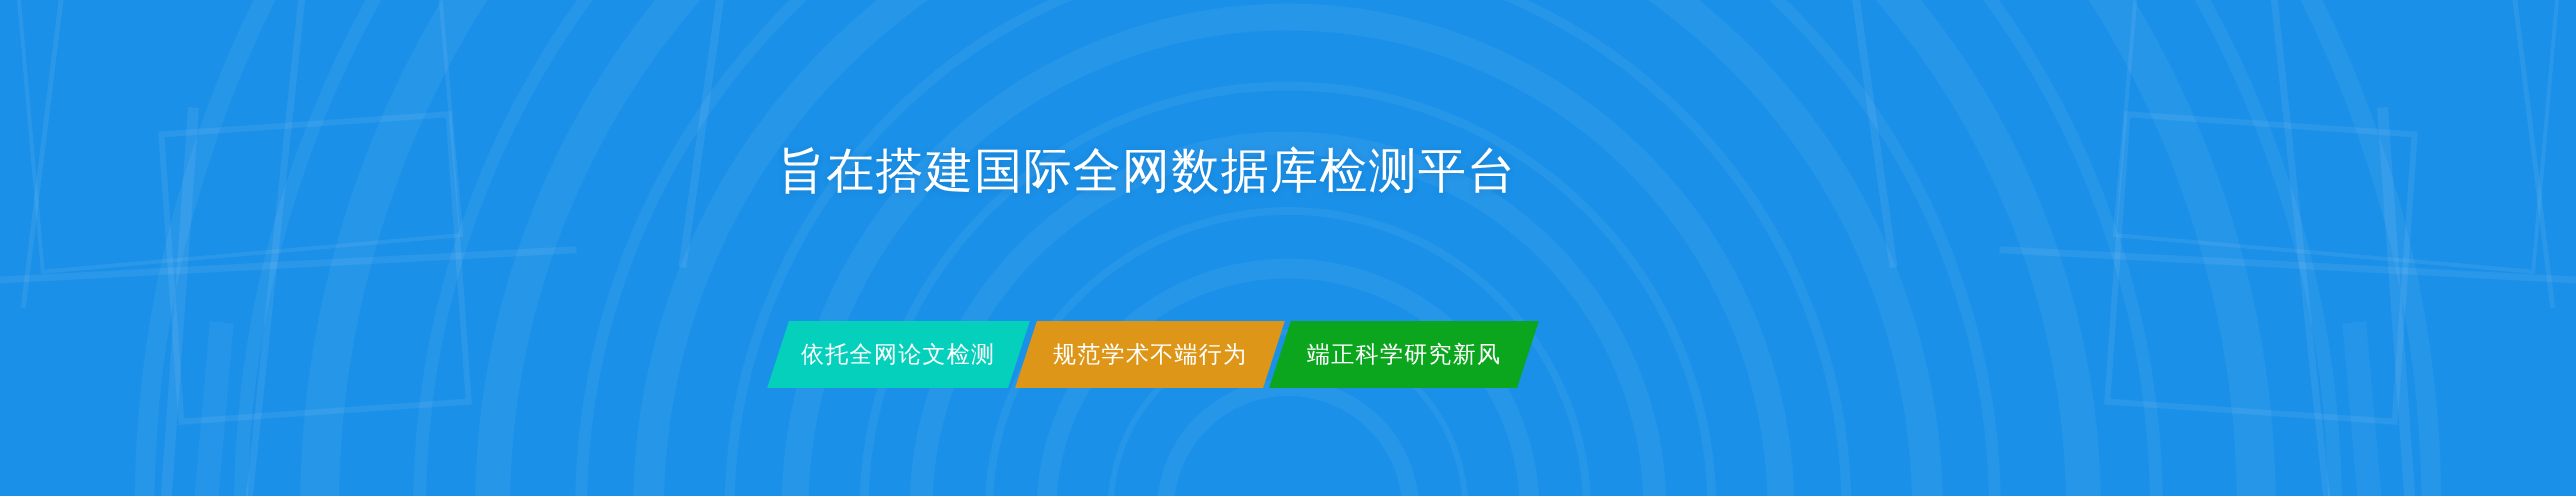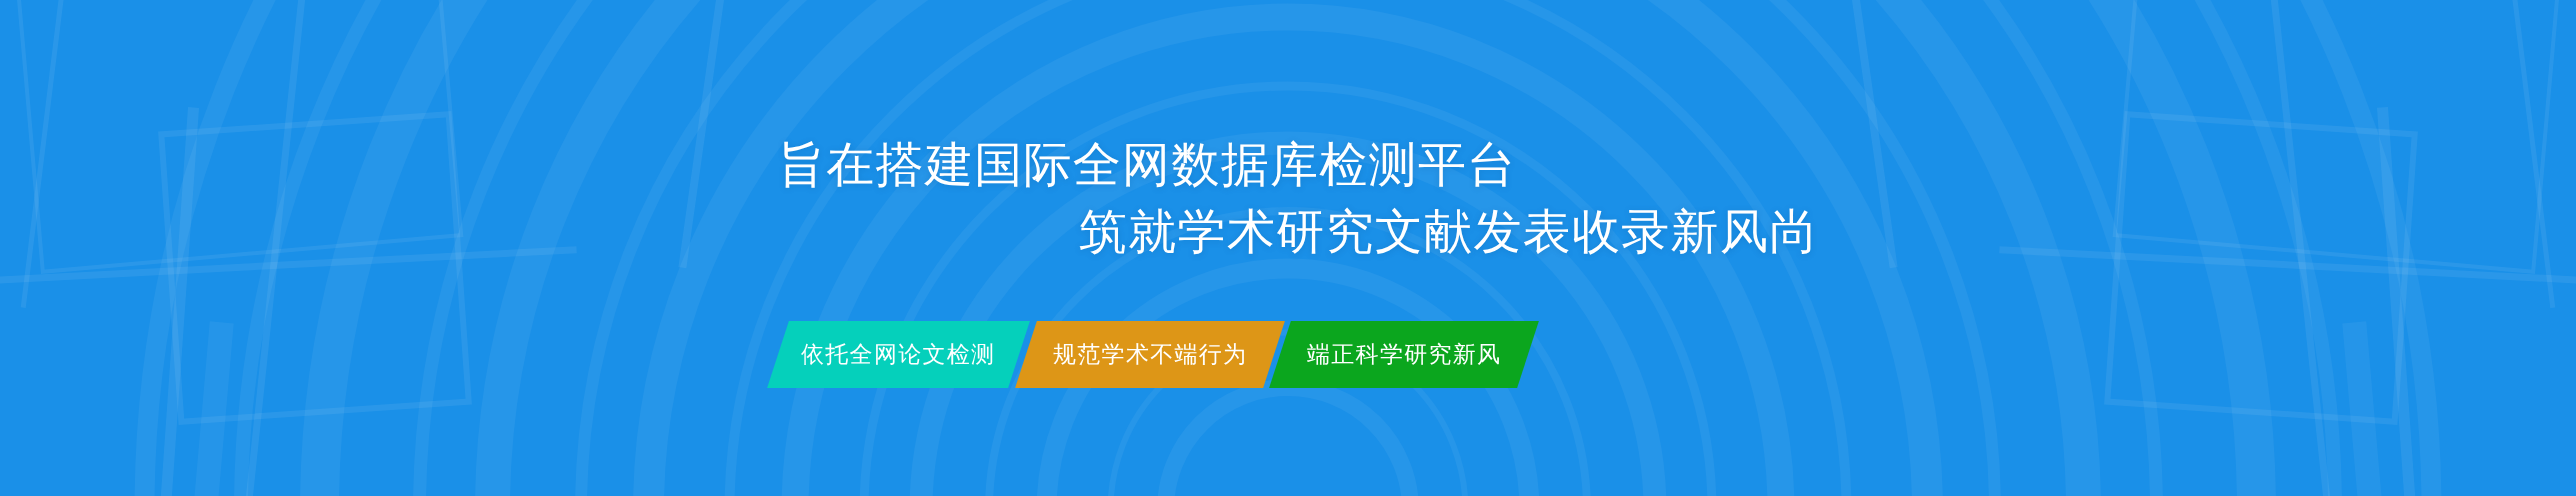--- a/index.html
+++ b/index.html
@@ -150,22 +150,21 @@
     <div class="bar" style="right:174px;top:107px;width:10.7px;height:402px;transform:rotate(-4deg);"></div>
     <div class="bar" style="right:272px;top:-20px;width:6.7px;height:537px;transform:rotate(-6deg);"></div>
     <div class="rect-fill" style="right:201px;top:322px;width:24px;height:201px;transform:rotate(-5deg);"></div>
     <div class="bar" style="right:42px;top:-40px;width:5.4px;height:349px;transform:rotate(-7deg);"></div>
 
     <div class="bar" style="left:698px;top:-13.4px;width:8px;height:282px;transform:rotate(8deg);"></div>
     <div class="bar" style="right:698px;top:-13.4px;width:8px;height:282px;transform:rotate(-8deg);"></div>
   </div>
 
   <div class="headline">
-    <div class="headline-line line-1" style="color: rgb(255, 255, 255);">旨在搭建国际全网数据库检测平台</div>
-    <div class="headline-line line-2" style="color: rgb(255, 255, 255);">筑就学术研究文献发表收录新风尚</div>
+    <div class="headline-line line-1" style="color: rgb(255, 255, 255); margin-top: 6px;">旨在搭建国际全网数据库检测平台</div>
   </div>
 
   <div class="tag-strip">
     <div class="tag tag-1" style="background: rgb(5, 208, 187);">
       <span class="tag-label" style="color: rgb(255, 255, 255);">依托全网论文检测</span>
     </div>
     <div class="tag tag-2" style="background: rgb(221, 150, 23);">
       <span class="tag-label" style="color: rgb(255, 255, 255);">规范学术不端行为</span>
     </div>
     <div class="tag tag-3" style="background: rgb(11, 166, 30);">

